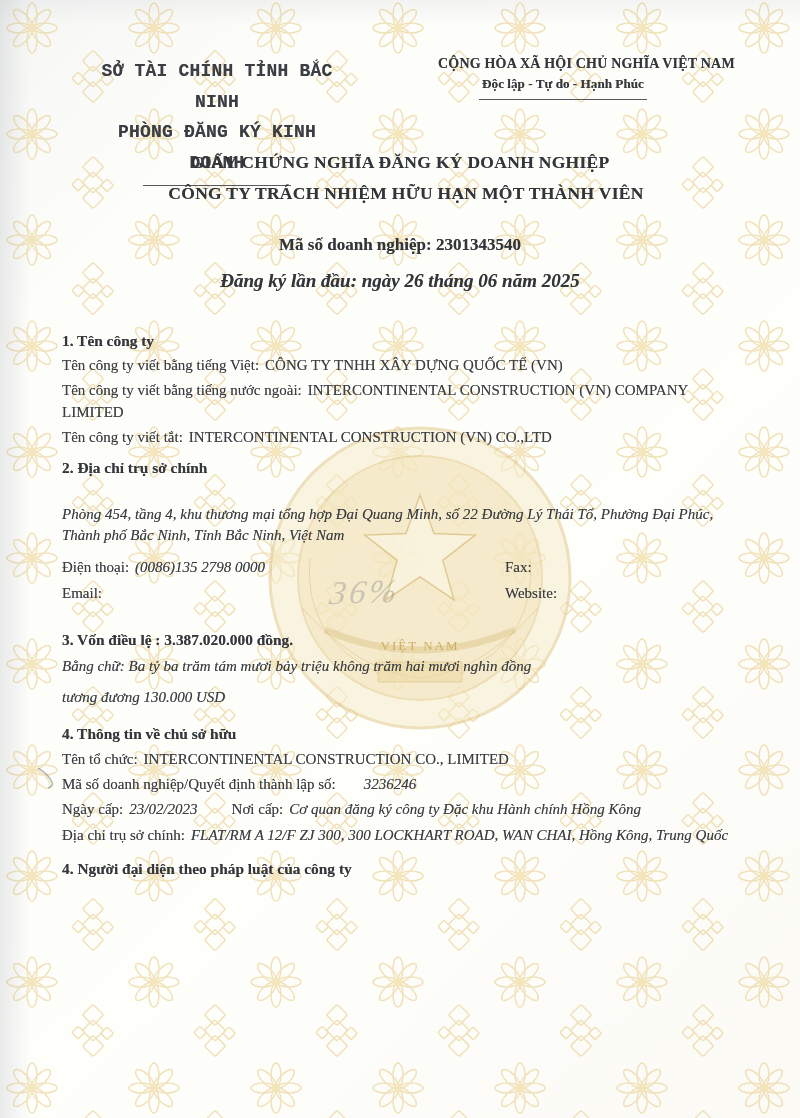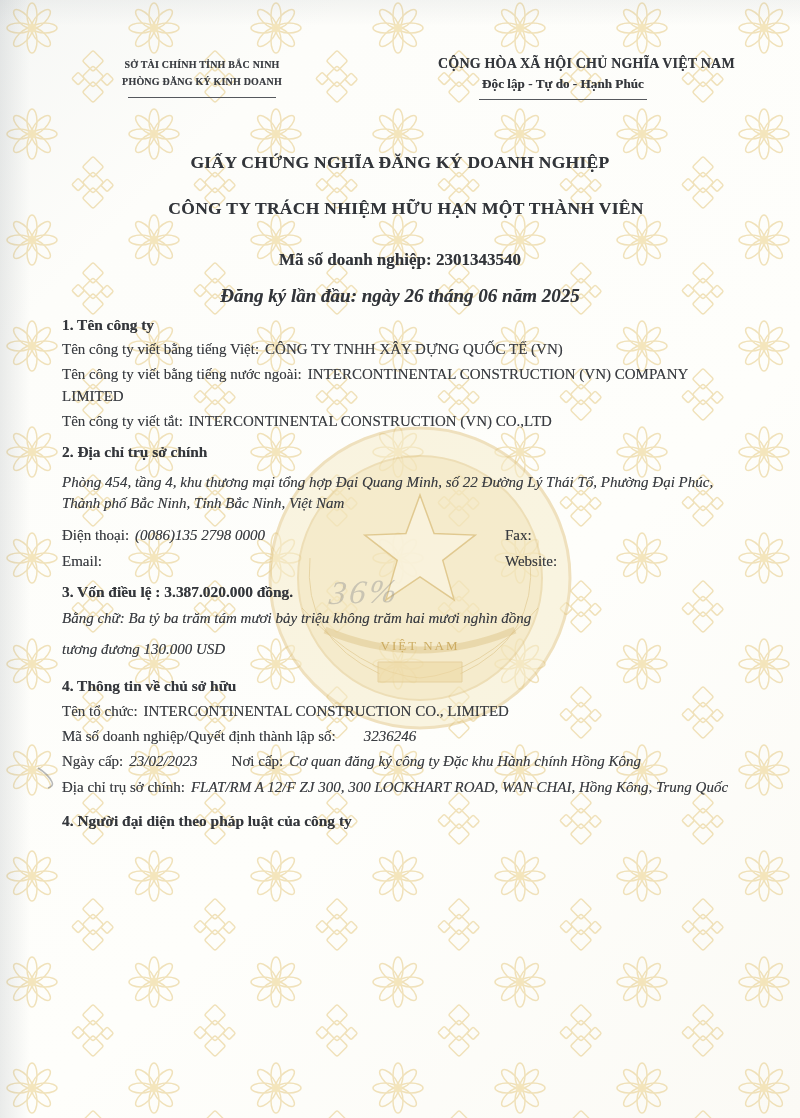--- a/index.html
+++ b/index.html
@@ -20,47 +20,47 @@
     background:linear-gradient(180deg,rgba(150,158,164,.10),rgba(150,158,164,0));}
   .ghost{
     position:absolute;left:330px;top:574px;z-index:2;
     font-size:33px;font-style:italic;color:#8f9092;opacity:.42;
     letter-spacing:3px;transform:skewX(-10deg) rotate(-2deg);
     font-family:"Liberation Serif",serif;
   }
   .content{position:absolute;inset:0;z-index:3;}
   .txtsoft{text-shadow:0 0 .4px rgba(58,61,66,.55);}
 
-  .hdr-left{position:absolute;top:56px;left:72px;width:260px;text-align:center;
-    font-weight:bold;font-size:10px;line-height:1.7;letter-spacing:.2px;color:#3b3e43;}
+  .hdr-left{position:absolute;top:56px;left:87px;width:260px;text-align:center;
+    font-weight:bold;font-size:18px;line-height:1.7;letter-spacing:.2px;color:#3b3e43;font-family:Liberation Mono, monospace;}
   .hdr-right{position:absolute;top:56px;left:438px;width:250px;text-align:center;color:#34373c;}
   .hdr-right .l1{font-weight:bold;font-size:14px;white-space:nowrap;letter-spacing:.2px;}
   .hdr-right .l2{font-weight:bold;font-size:13.2px;margin-top:4px;}
   .rule{border-top:1.6px solid #55585d;margin:7px auto 0;}
   .rule-left{width:148px;}
   .rule-right{width:168px;}
 
   .titles{position:absolute;top:152px;left:0;right:0;text-align:center;color:#32353a;}
   .titles .t1,.titles .t2{font-weight:bold;font-size:17.5px;letter-spacing:.3px;}
-  .titles .t2{margin-top:25px;padding-left:12px;}
+  .titles .t2{margin-top:10px;padding-left:12px;}
   .titles .code{margin-top:31px;font-weight:bold;font-size:17px;}
   .titles .reg{margin-top:15px;font-weight:bold;font-style:italic;font-size:19px;}
 
   .bodytxt{position:absolute;top:306px;left:62px;width:678px;
     font-size:15px;line-height:1.46;}
   .h{font-weight:bold;font-size:15.4px;color:#34373c;}
   .line{margin-top:3px;}
   .lbl{margin-right:6px;}
   .it{font-style:italic;}
   .rel{position:relative;}
   .col2{position:absolute;left:443px;top:0;}
   .flexrow{display:flex;align-items:flex-start;}
   .gap30{margin-right:34px;}
   .wrapval{flex:1;}
-  .mt4{margin-top:4px;}  .mt6{margin-top:8px;}  .mt8{margin-top:8px;}
+  .mt4{margin-top:4px;}  .mt6{margin-top:24px;}  .mt8{margin-top:8px;}
   .mt10{margin-top:10px;} .mt12{margin-top:12px;} .mt14{margin-top:14px;}
 </style>
 </head>
 <body>
 
 <div class="page">
 
   <svg class="bg" width="800" height="1118" viewBox="0 0 800 1118">
     <defs>
       <pattern id="pap" width="122" height="106" patternUnits="userSpaceOnUse">

